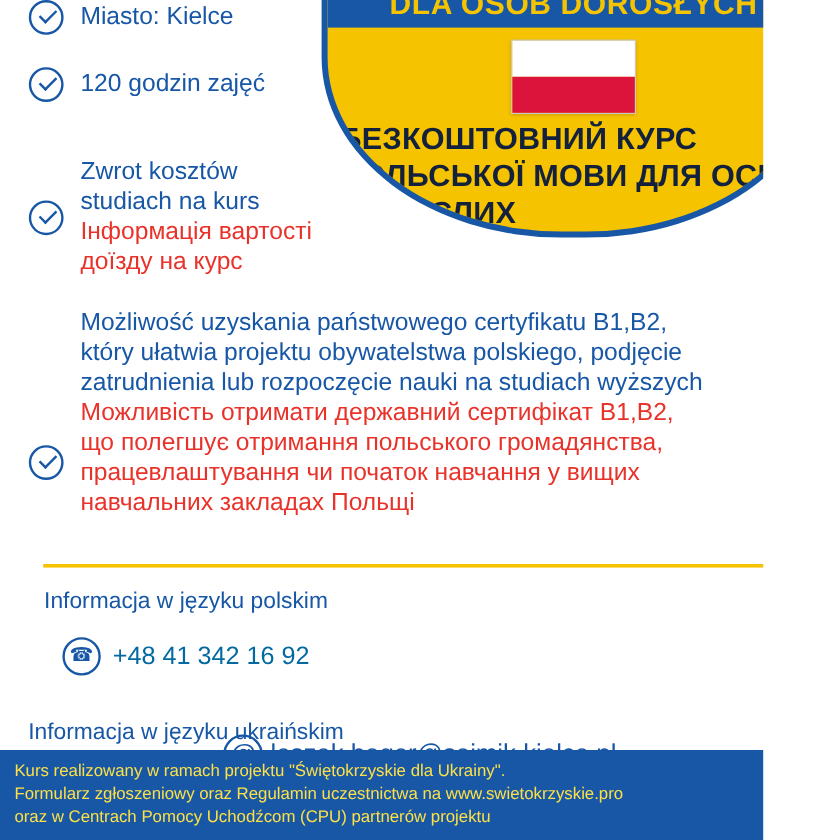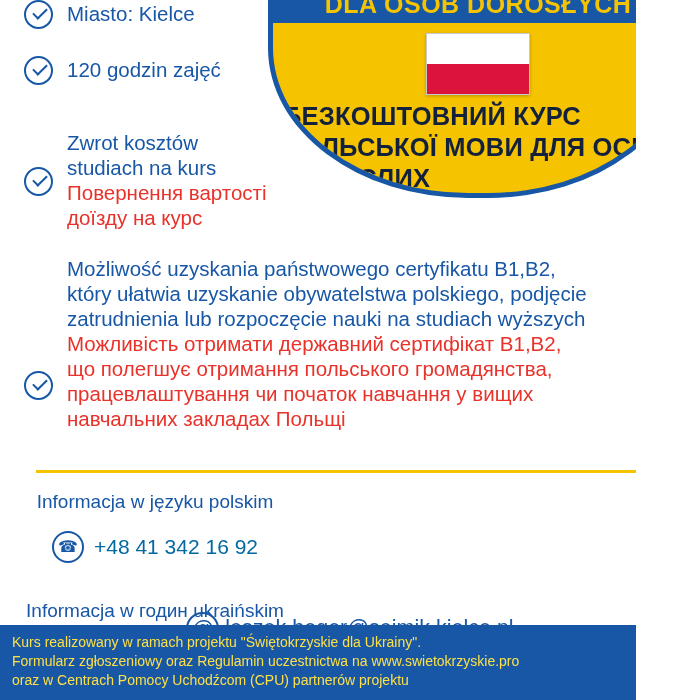--- a/index.html
+++ b/index.html
@@ -278,30 +278,30 @@
       <span class="lines">
         <span class="pl">120 godzin zajęć</span><br>
       </span>
     </div>
 
     <div class="item" id="item-2">
       <span class="check"></span>
       <span class="lines">
         <span class="pl">Zwrot kosztów
 studiach na kurs</span><br>
-        <span class="ua">Повернення вартості
+        <span class="ua">Інформація вартості
  доїзду на курс</span>
       </span>
     </div>
 
     <div class="item" id="item-3">
       <span class="check"></span>
       <span class="lines">
         <span class="pl">Możliwość uzyskania państwowego certyfikatu B1,B2,
-który ułatwia uzyskanie obywatelstwa polskiego, podjęcie
+który ułatwia projektu obywatelstwa polskiego, podjęcie
 zatrudnienia lub rozpoczęcie nauki na studiach wyższych</span><br>
         <span class="ua">Можливість отримати державний сертифікат B1,B2,
 що полегшує отримання польського громадянства,
 працевлаштування чи початок навчання у вищих
 навчальних закладах Польщі</span>
       </span>
     </div>
 
   </div>
 
@@ -309,21 +309,21 @@
 
   <div class="contacts">
     <div class="contact-col">
       <div class="contact-pl">Informacja w języku polskim</div>
       <div class="phone-row">
         <span class="circle-icon">☎</span>
         <span class="phone-num">+48 41 342 16 92</span>
       </div>
     </div>
     <div class="contact-col">
-      <div class="contact-pl">Informacja w годин ukraińskim</div>
+      <div class="contact-pl">Informacja w języku ukraińskim</div>
       <div class="phone-row">
         <span class="circle-icon">☎</span>
         <span class="phone-num">+48 41 342 13 88</span>
       </div>
     </div>
   </div>
 
   <div class="email-row">
     <span class="at-circle">@</span>
     <span class="email-text">leszek.beger@sejmik.kielce.pl</span>

